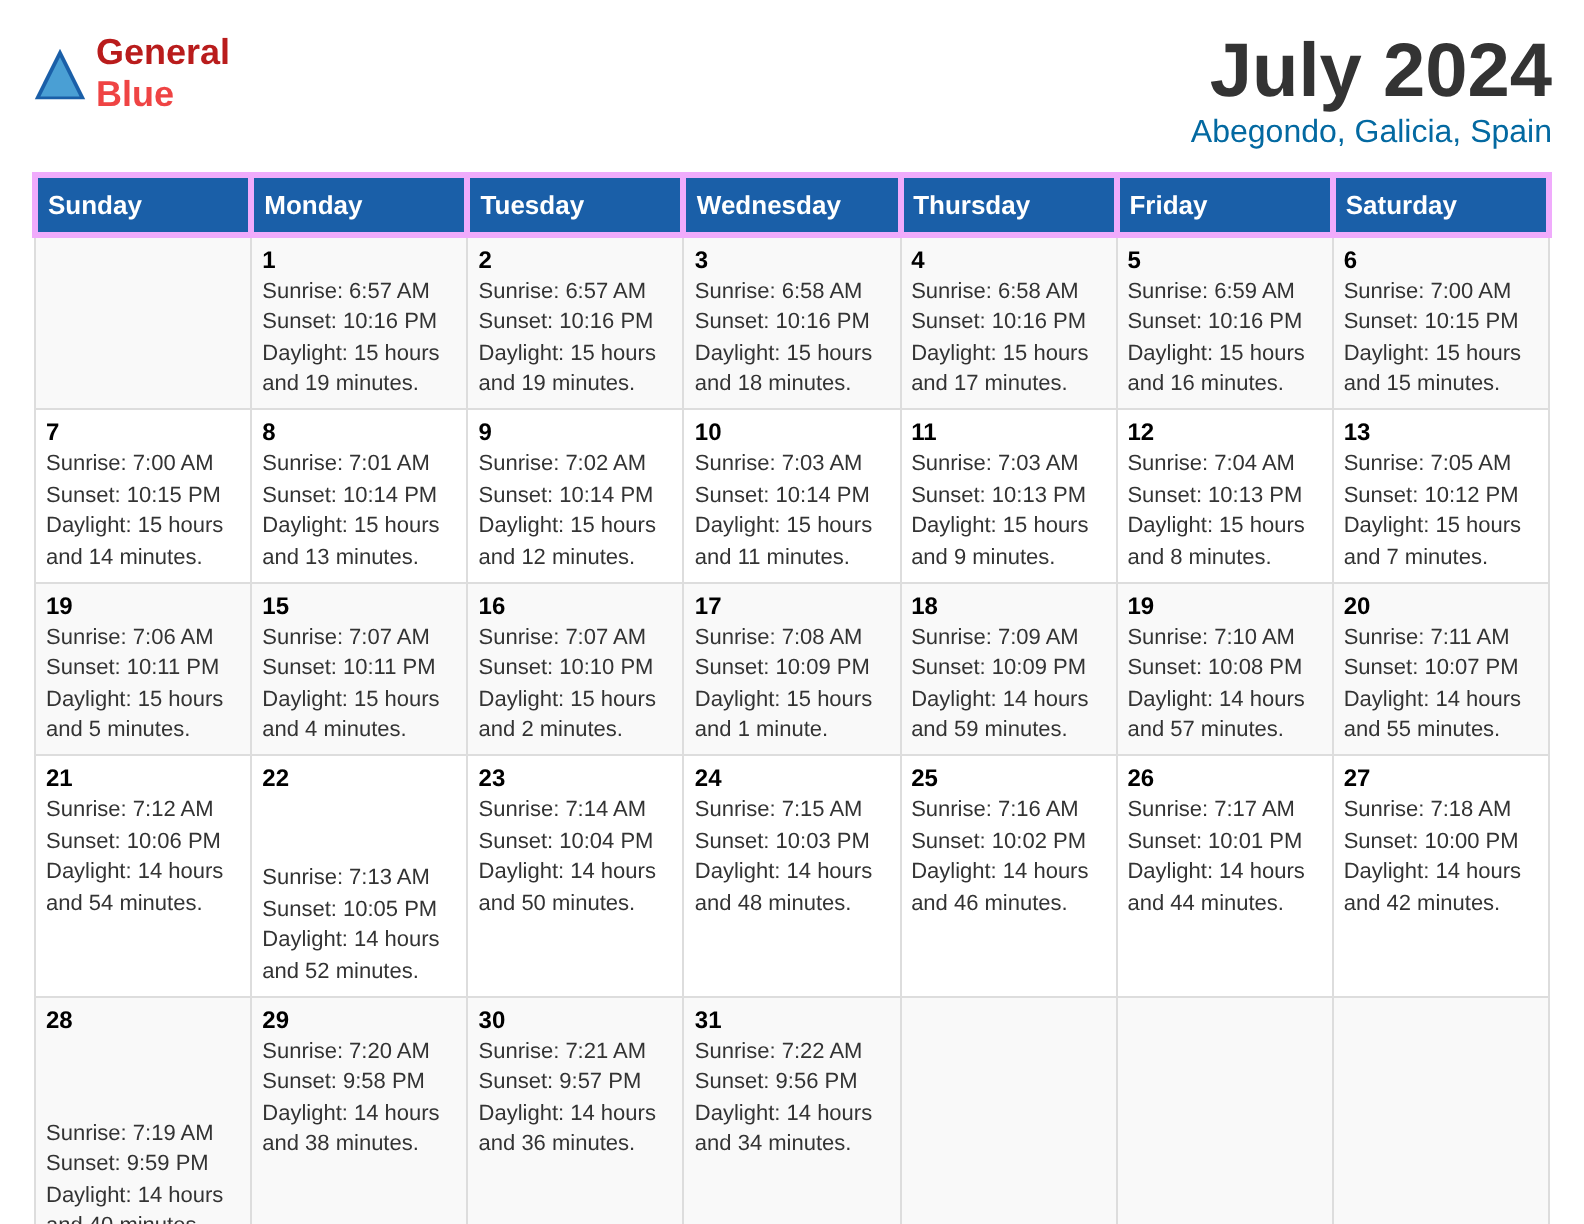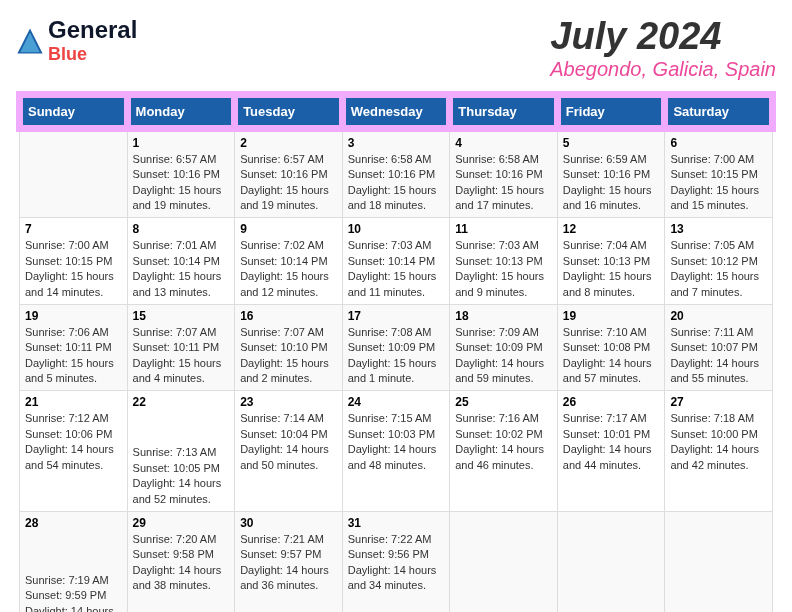--- a/index.html
+++ b/index.html
@@ -19,47 +19,47 @@
     .logo {
       display: flex;
       align-items: center;
       gap: 4px;
     }
     .logo-icon {
       width: 28px;
       height: 28px;
     }
     .title-area {
-      font-style: italic;
+      text-align: right;
     }
     .main-title {
       font-size: 38px;
       font-weight: bold;
       color: #333;
       line-height: 1.1;
     }
     .subtitle {
-      font-size: 20px;
-      color: #ec4899;
+      font-size: 16px;
+      color: #0369a1;
     }
     table {
       width: 100%;
       border-collapse: collapse;
       font-size: 11px;
     }
     thead tr {
       background-color: #1a5fa8;
       color: #fff;
     }
     thead th {
       padding: 6px 5px;
       text-align: left;
       font-size: 13px;
       font-weight: bold;
-      border: 7px solid #f0abfc;
+      border: 3px solid #f0abfc;
     }
     tbody tr {
       border-bottom: 1px solid #ccc;
     }
     tbody td {
       padding: 4px 5px;
       vertical-align: top;
       border: 1px solid #ddd;
       min-height: 80px;
     }
@@ -84,21 +84,21 @@
 </head>
 <body>
 
 <div class="header">
   <div class="logo">
     <svg class="logo-icon" viewBox="0 0 40 40" xmlns="http://www.w3.org/2000/svg">
       <polygon points="20,2 38,38 2,38" fill="#1a5fa8"></polygon>
       <polygon points="20,8 34,36 6,36" fill="#4a9fd4"></polygon>
     </svg>
     <div>
-      <span style="font-size:24px;font-weight:bold;color:#0f172a;">General</span><br>
+      <span style="font-size:18px;font-weight:bold;color:#b91c1c;">General</span><br>
       <span style="font-size:18px;font-weight:bold;color:#ef4444;">Blue</span>
     </div>
   </div>
   <div class="title-area">
     <div class="main-title">July 2024</div>
     <div class="subtitle">Abegondo, Galicia, Spain</div>
   </div>
 </div>
 
 <table>

